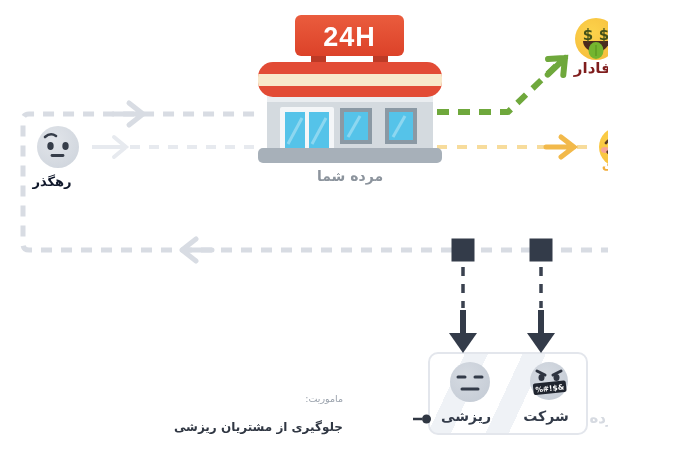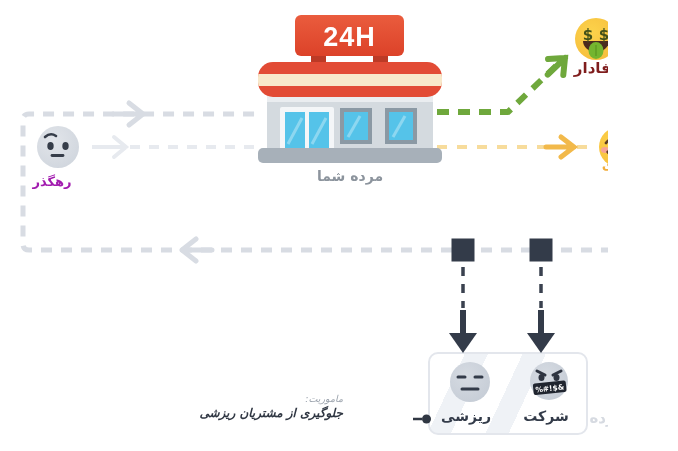--- a/index.html
+++ b/index.html
@@ -8,28 +8,28 @@
     font-family:"DejaVu Sans",sans-serif;
   }
   .abs{position:absolute;}
   .label{
     position:absolute;transform:translateX(-50%);white-space:nowrap;
     font-weight:bold;direction:rtl;
   }
   .company-label{font-size:14px;color:#8C949D;}
   .loyal-label{font-size:15px;color:#7f1d1d;}
   .customer-label{font-size:13.5px;color:#F2AE3E;}
-  .passerby-label{font-size:13px;color:#a21caf;text-align:center;}
+  .passerby-label{font-size:13px;color:#0f172a;text-align:center;}
   .dead-label,.complainer-label{font-size:14px;color:#333B49;}
   .churn-label{font-size:15px;color:#D6DAE1;}
   .mission{
-    position:absolute;right:265px;top:393px;text-align:right;direction:rtl;line-height:1.25;font-style:italic;
+    position:absolute;right:265px;top:393px;text-align:right;direction:rtl;line-height:1.25;
   }
   .mission .mission-title{font-size:9.5px;color:#9AA2AC;font-weight:normal;}
-  .mission .mission-text{font-size:12px;color:#303743;font-weight:bold;margin-top:1px;}
+  .mission .mission-text{font-size:12px;color:#303743;font-weight:bold;margin-top:15px;}
   .churn-box{
     position:absolute;left:428px;top:352px;width:156px;height:79px;
     border:2px solid #E3E6EC;border-radius:10px;
     background:linear-gradient(115deg,#ffffff 18%,#eff2f6 18%,#eff2f6 30%,#ffffff 30%,#ffffff 48%,#eff2f6 48%,#eff2f6 60%,#ffffff 60%);
   }
   svg{display:block;}
 </style>
 </head>
 <body>
 

